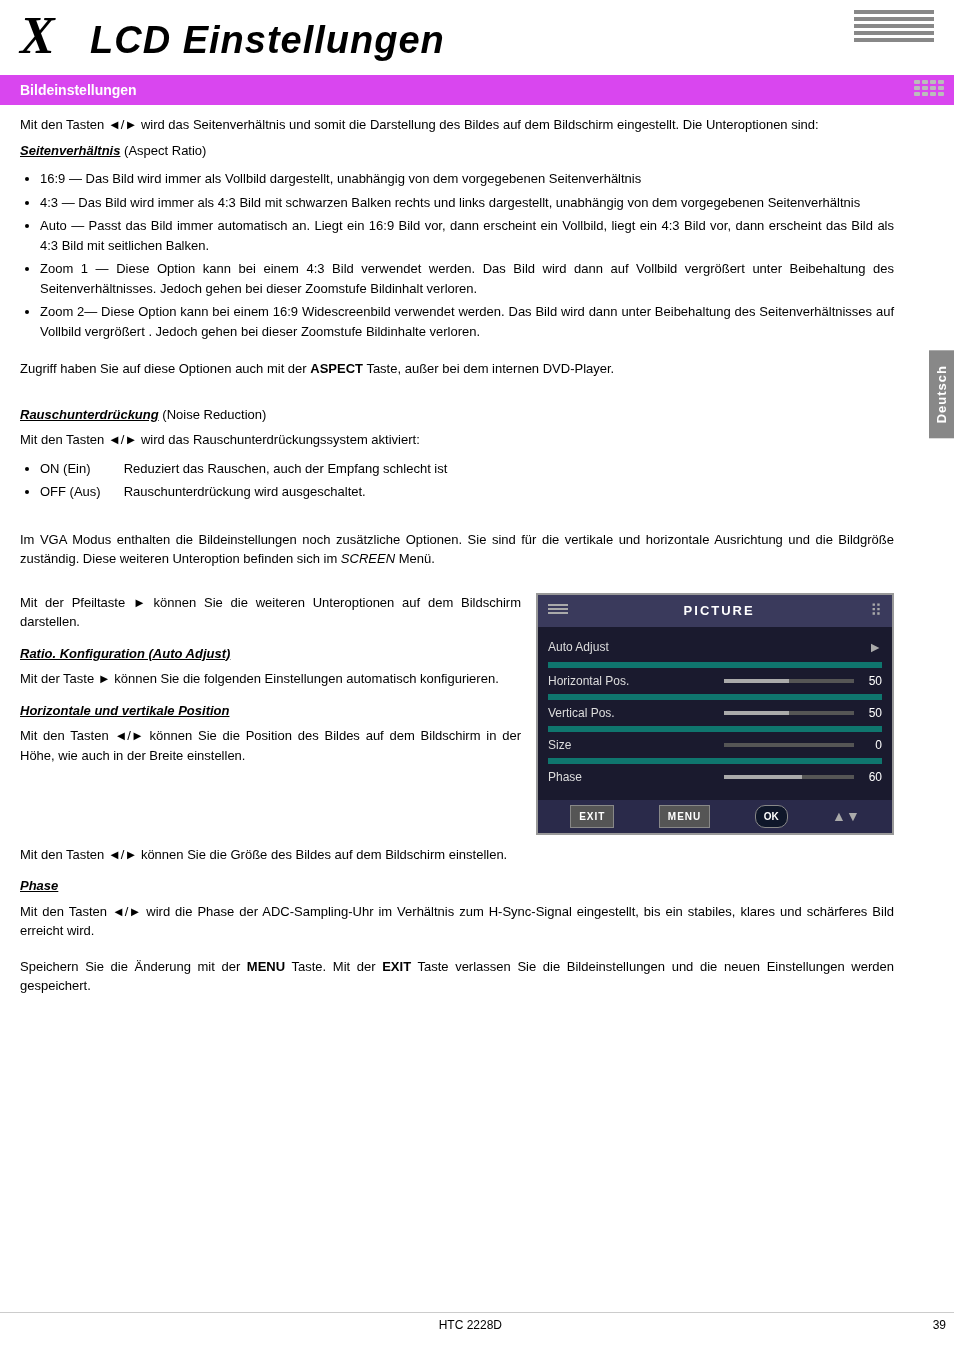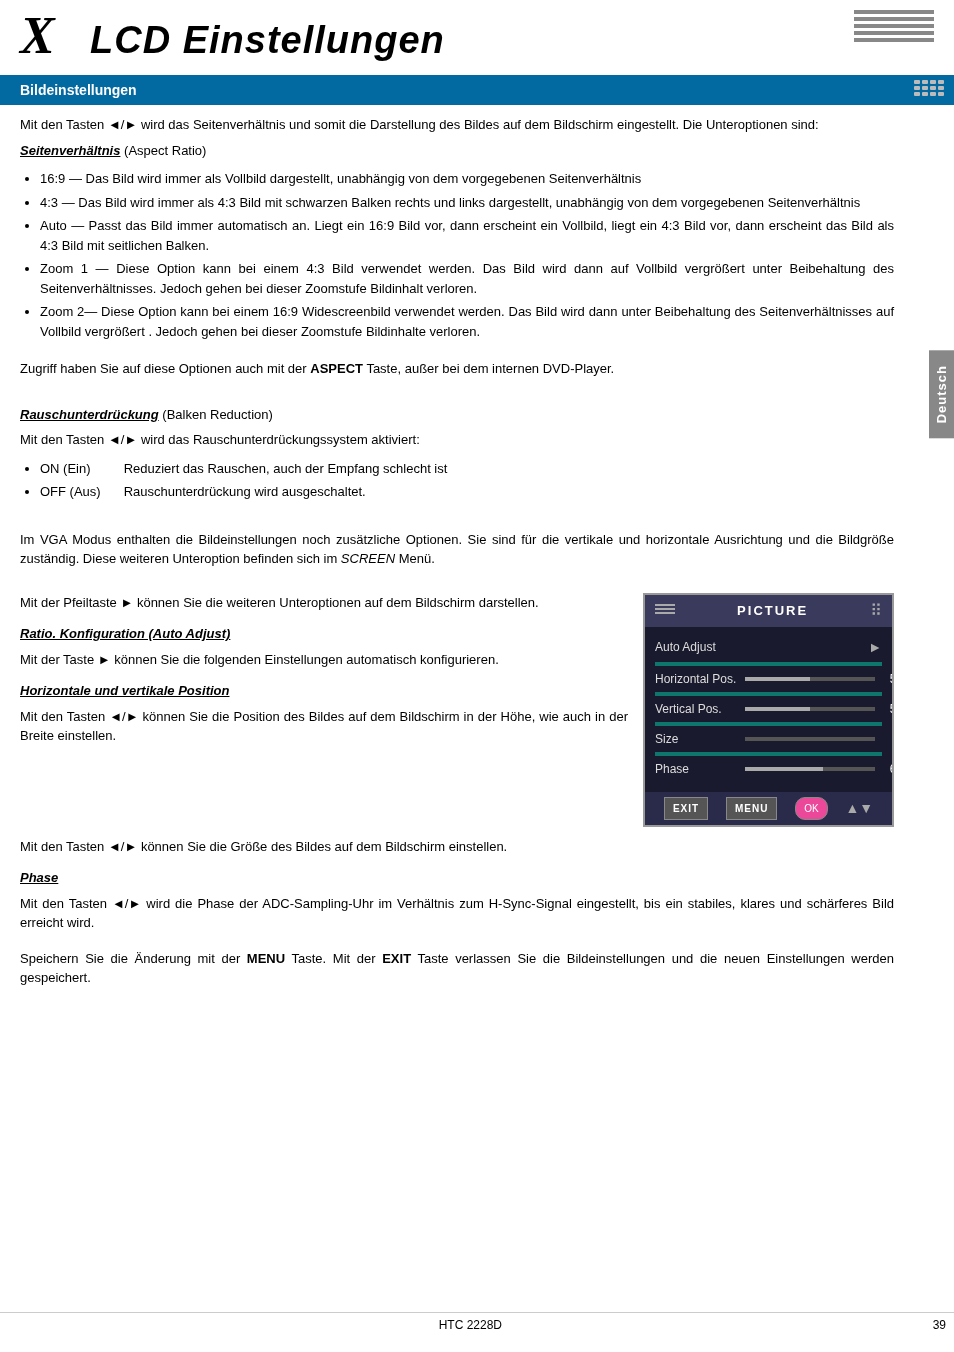--- a/index.html
+++ b/index.html
@@ -63,21 +63,21 @@
       gap: 3px;
     }
 
     .header-line {
       height: 4px;
       background: #888;
     }
 
     
     .section-header {
-      background: #0369a1;
+      background: #d946ef;
       color: #fff;
       font-weight: bold;
       font-size: 14px;
       padding: 5px 10px 5px 20px;
       margin-top: 5px;
       display: flex;
       align-items: center;
       justify-content: space-between;
     }
 
@@ -142,21 +142,21 @@
       gap: 15px;
       margin-top: 8px;
       align-items: flex-start;
     }
 
     .left-col {
       flex: 1;
     }
 
     .right-col {
-      width: 251px;
+      width: 358px;
       flex-shrink: 0;
     }
 
     
     .osd-menu {
       border: 2px solid #999;
       background: #1a1a2e;
       color: #fff;
       font-size: 12px;
       padding: 0;
@@ -200,21 +200,21 @@
 
     .osd-body {
       padding: 6px 10px;
     }
 
     .osd-row {
       display: flex;
       justify-content: space-between;
       align-items: center;
       padding: 4px 0;
-      border-bottom: 4px solid #0f766e;
+      border-bottom: 6px solid #0f766e;
     }
 
     .osd-row:last-child {
       border-bottom: none;
     }
 
     .osd-label {
       color: #ddd;
       font-size: 12px;
       min-width: 90px;
@@ -265,27 +265,27 @@
       background: #555;
       color: #fff;
       font-size: 10px;
       padding: 3px 8px;
       border: 1px solid #888;
       font-weight: bold;
       letter-spacing: 1px;
     }
 
     .osd-btn-round {
-      background: #ec4899;
+      background: #0f172a;
       color: #fff;
       font-size: 10px;
       padding: 3px 8px;
       border: 1px solid #888;
       border-radius: 10px;
-      font-weight: normal;
+      font-weight: bold;
     }
 
     
     .page-footer {
       position: absolute;
       bottom: 20px;
       left: 0;
       right: 0;
       display: flex;
       justify-content: space-between;
@@ -369,21 +369,21 @@
     <div class="spacer"></div>
     <p>
       Zugriff haben Sie auf diese Optionen auch mit der <strong>ASPECT</strong> Taste, außer bei dem internen DVD-Player.
     </p>
 
     <div class="spacer"></div>
     <div class="spacer"></div>
 
     <p>
       <span class="section-title">Rauschunterdrückung</span>
-      <span> (Balken Reduction)</span>
+      <span> (Noise Reduction)</span>
     </p>
     <p>Mit den Tasten ◄/► wird das Rauschunterdrückungssystem aktiviert:</p>
     <ul>
       <li>
         <span class="on-label">ON (Ein)</span>
         <span>Reduziert das Rauschen, auch der Empfang schlecht ist</span>
       </li>
       <li>
         <span class="on-label">OFF (Aus)</span>
         <span>Rauschunterdrückung wird ausgeschaltet.</span>

